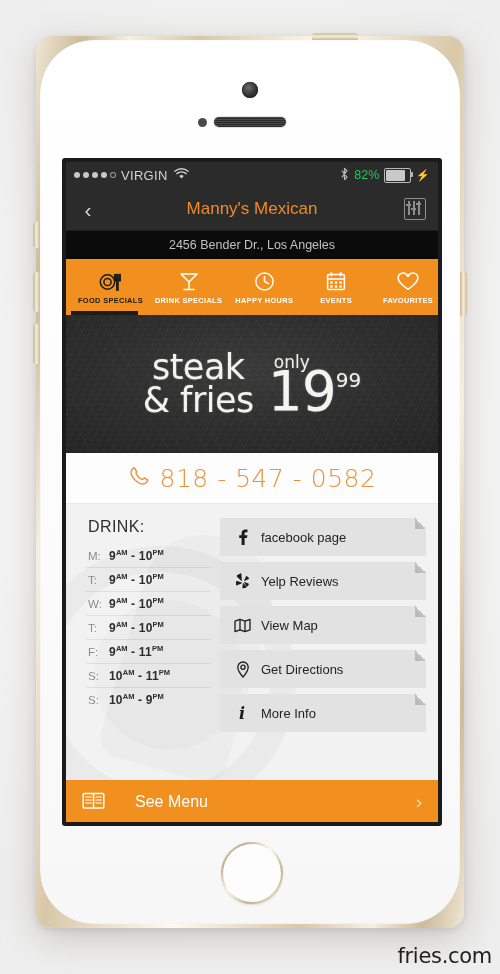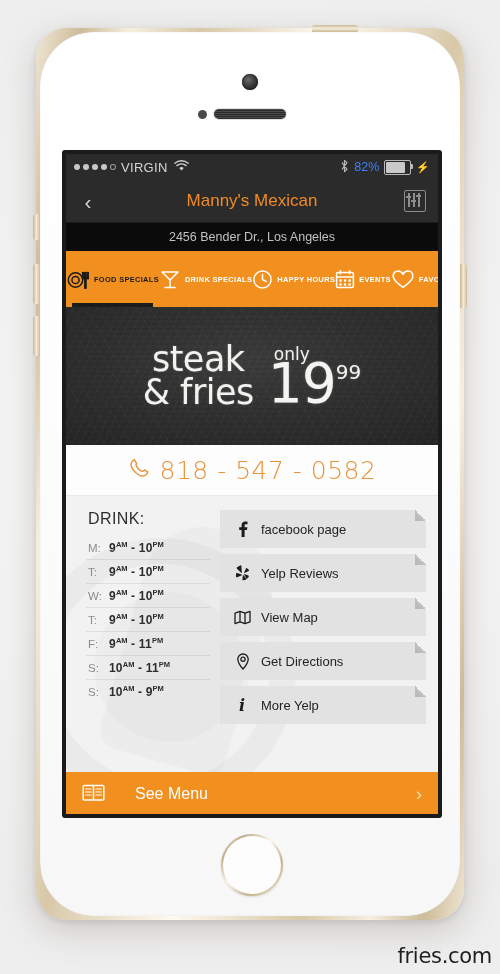--- a/index.html
+++ b/index.html
@@ -14,23 +14,23 @@
   
   #backdrop{
     position:absolute;inset:0;
     background:
       radial-gradient(ellipse 420px 520px at 50% 46%, #fbfbfb 0%, #f4f4f4 55%, #eeeeee 100%);
   }
 
   
   #phone{
     position:absolute;
-    left:36px;top:28px;
+    left:36px;top:36px;
     width:428px;height:892px;
-    border-radius:31px;
+    border-radius:16px;
     background:linear-gradient(100deg,#efe6d4 0%,#cdbb99 8%,#f6efe0 16%,#d8c8a8 28%,#fffaf0 50%,#d8c8a8 72%,#f6efe0 84%,#cdbb99 93%,#efe6d4 100%);
     box-shadow:0 10px 34px rgba(120,110,95,.30), 0 2px 6px rgba(0,0,0,.10);
   }
   #phone-inner{
     position:absolute;
     left:4px;top:4px;right:4px;bottom:4px;
     border-radius:54px;
     background:linear-gradient(180deg,#ffffff 0%,#fdfdfd 40%,#f7f7f7 100%);
     box-shadow:inset 0 0 1px rgba(0,0,0,.20);
     overflow:hidden;
@@ -96,21 +96,21 @@
     height:26px;background:#2b2b2b;color:#cfcfcf;
     display:flex;align-items:center;
     font-size:12.5px;padding:0 8px;
   }
   .sig-dots{display:flex;gap:3px;align-items:center;margin-right:5px;}
   .sig-dots i{width:6px;height:6px;border-radius:50%;background:#c8c8c8;display:block;}
   .sig-dots i.off{background:transparent;box-shadow:inset 0 0 0 1px #9a9a9a;}
   #carrier{letter-spacing:.3px;font-size:13px;color:#d4d4d4;}
   #wifi-icon{margin-left:6px;display:inline-block;}
   #status-right{margin-left:auto;display:flex;align-items:center;gap:5px;}
-  #battery-pct{font-size:12.5px;color:#3b82f6;text-align:right;}
+  #battery-pct{font-size:12.5px;color:#22c55e;text-align:right;}
   #battery{
     width:23px;height:11px;border:1px solid #b9b9b9;border-radius:2px;position:relative;
     display:flex;align-items:center;padding:1px;
   }
   #battery::after{content:"";position:absolute;right:-3px;top:3px;width:2px;height:5px;background:#b9b9b9;border-radius:0 1px 1px 0;}
   #battery-fill{height:100%;width:82%;background:#c9c9c9;border-radius:1px;}
   #bolt{color:#cfcfcf;font-size:11px;}
 
   
   #navbar{
@@ -143,22 +143,22 @@
     height:28px;background:#0b0b0b;color:#c2c2c2;
     display:flex;align-items:center;justify-content:center;
     font-size:12.5px;
   }
 
   
   #tabs{
     height:56px;background:#f2901f;display:flex;position:relative;
   }
   .tab{
-    flex:1;display:flex;align-items:center;justify-content:center;
-    gap:4px;cursor:pointer;position:relative;
+    flex:1;display:flex;flex-direction:column;align-items:center;justify-content:center;
+    gap:4px;cursor:pointer;position:relative;padding-left:12px;
   }
   .tab .tlabel{
     font-size:7.4px;font-weight:bold;letter-spacing:.35px;color:#ffffff;white-space:nowrap;
   }
   .tab.active .tlabel{color:#1a1a1a;}
   .tab.active .ticon svg *{stroke:#1a1a1a !important;}
   .tab.active::after{
     content:"";position:absolute;left:6%;right:6%;bottom:0;height:4px;background:#1c1c1c;
   }
   .ticon{height:22px;display:flex;align-items:flex-end;}
@@ -522,21 +522,21 @@
             <span>Get Directions</span>
           </div>
 
           <div class="abtn">
             <span class="fold"></span>
             <span class="aicon">
               <svg width="9" height="16" viewBox="0 0 9 16">
                 <text x="1" y="14" font-family="DejaVu Serif, serif" font-size="16" font-style="italic" font-weight="bold" fill="#1c1c1c">i</text>
               </svg>
             </span>
-            <span>More Yelp</span>
+            <span>More Info</span>
           </div>
 
         </div>
       </div>
 
       <div id="seemenu">
         <span>
           <svg width="23" height="19" viewBox="0 0 23 19">
             <rect x="1.2" y="2.4" width="20.6" height="14.6" rx="1" stroke="#fff" stroke-width="1.5" fill="none"></rect>
             <path d="M11.5 2.4 L11.5 17" stroke="#fff" stroke-width="1.5"></path>

